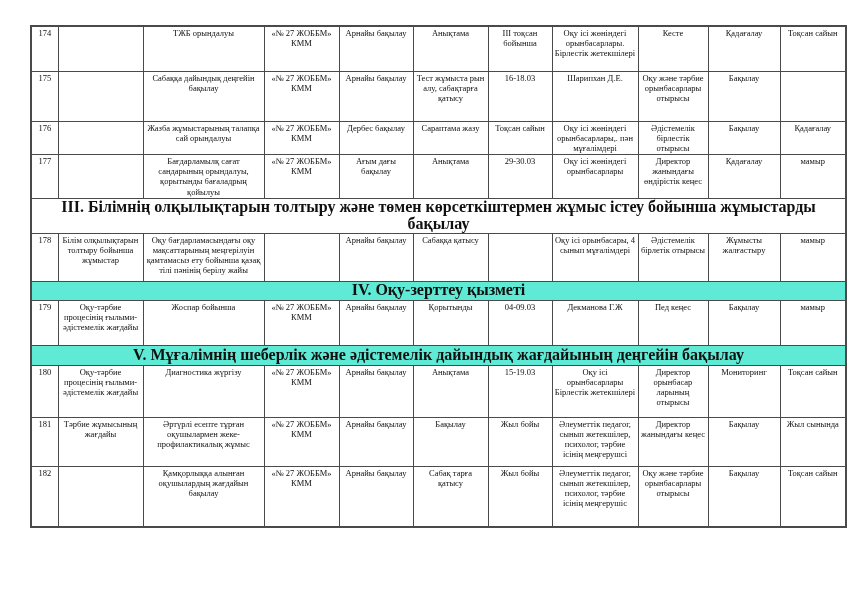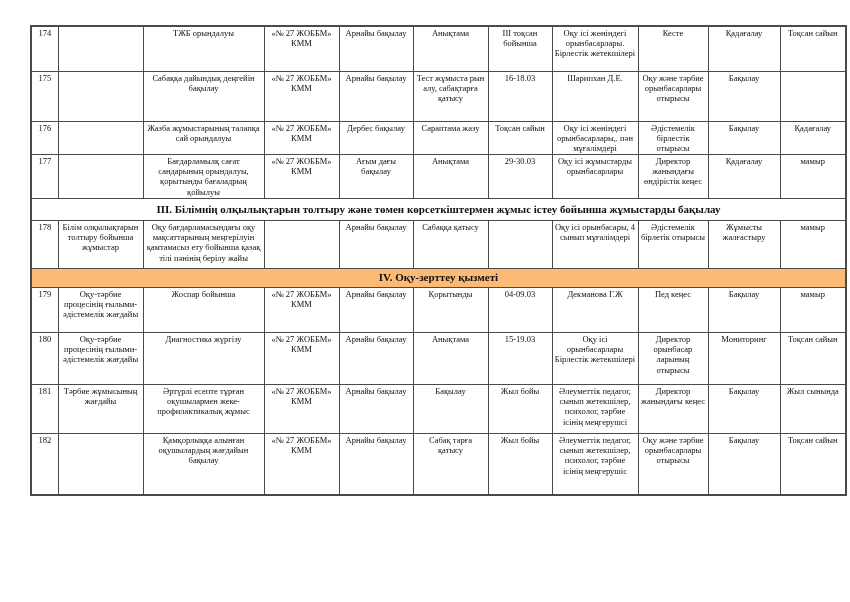--- a/index.html
+++ b/index.html
@@ -5,23 +5,23 @@
   html,body{margin:0;padding:0;background:#fff;}
   .page{position:relative;width:850px;height:602px;background:#fff;overflow:hidden;
         font-family:"Liberation Serif","DejaVu Serif",serif;color:#101010;padding-left:44px;}
   table.plan{position:absolute;left:30px;top:25px;width:815px;border-collapse:collapse;
              table-layout:fixed;border:2px solid #4a4a4a;}
   table.plan td{border:1px solid #4a4a4a;vertical-align:top;text-align:center;
                 font-size:8.5px;line-height:1.2;padding:1px 2px;overflow:hidden;
                 word-wrap:break-word;}
   td.vb{vertical-align:bottom;}
   td.big{font-size:15px;line-height:1.2;padding-top:3px;}
-  tr.section td{font-weight:bold;font-size:11px;vertical-align:middle;
+  tr.section td{font-weight:bold;font-size:16px;vertical-align:middle;
                 line-height:1.05;padding:0 2px;}
-  tr.section.gray td{background:#fdba74;}
+  tr.section.gray td{background:#5eead4;}
   tr.section.small td{font-size:9.5px;}
   .footer{position:absolute;top:534px;left:30px;width:815px;text-align:center;
           font-weight:bold;font-size:13px;letter-spacing:0.4px;}
 </style>
 </head>
 <body>
 
 <div class="page">
   <table class="plan">
     <colgroup>
@@ -78,21 +78,21 @@
           <td class="vb">Қадағалау</td>
         </tr>
         <tr style="height: 44px;">
           <td class="vb">177</td>
           <td></td>
           <td>Бағдарламылқ сағат сандарының орындалуы, қорытынды бағаладрың қойылуы</td>
           <td>«№ 27 ЖОББМ» КММ</td>
           <td>Ағым дағы бақылау</td>
           <td>Анықтама</td>
           <td>29-30.03</td>
-          <td>Оқу ісі жұмыстарды орынбасарлары</td>
+          <td>Оқу ісі жөніндегі орынбасарлары</td>
           <td>Директор жанындағы өндірістік кеңес</td>
           <td>Қадағалау</td>
           <td class="vb">мамыр</td>
         </tr>
         <tr class="section " style="height: 22px;">
           <td colspan="11">III. Білімнің олқылықтарын толтыру және төмен көрсеткіштермен жұмыс істеу бойынша жұмыстарды бақылау</td>
         </tr>
         <tr style="height: 48px;">
           <td>178</td>
           <td>Білім олқылықтарын толтыру бойынша жұмыстар</td>
@@ -114,20 +114,23 @@
           <td>Оқу-тәрбие процесінің ғылыми-әдістемелік жағдайы</td>
           <td>Жоспар бойынша</td>
           <td>«№ 27 ЖОББМ» КММ</td>
           <td>Арнайы бақылау</td>
           <td>Қорытынды</td>
           <td>04-09.03</td>
           <td>Декманова Г.Ж</td>
           <td>Пед кеңес</td>
           <td>Бақылау</td>
           <td class="vb">мамыр</td>
+        </tr>
+        <tr class="section gray" style="height: 20px;">
+          <td colspan="11">V. Мұғалімнің шеберлік және әдістемелік дайындық жағдайының деңгейін бақылау</td>
         </tr>
         <tr style="height: 52px;">
           <td>180</td>
           <td>Оқу-тәрбие процесінің ғылыми-әдістемелік жағдайы</td>
           <td>Диагностика жүргізу</td>
           <td>«№ 27 ЖОББМ» КММ</td>
           <td>Арнайы бақылау</td>
           <td>Анықтама</td>
           <td>15-19.03</td>
           <td>Оқу ісі орынбасарлары Бірлестік жетекшілері</td>

